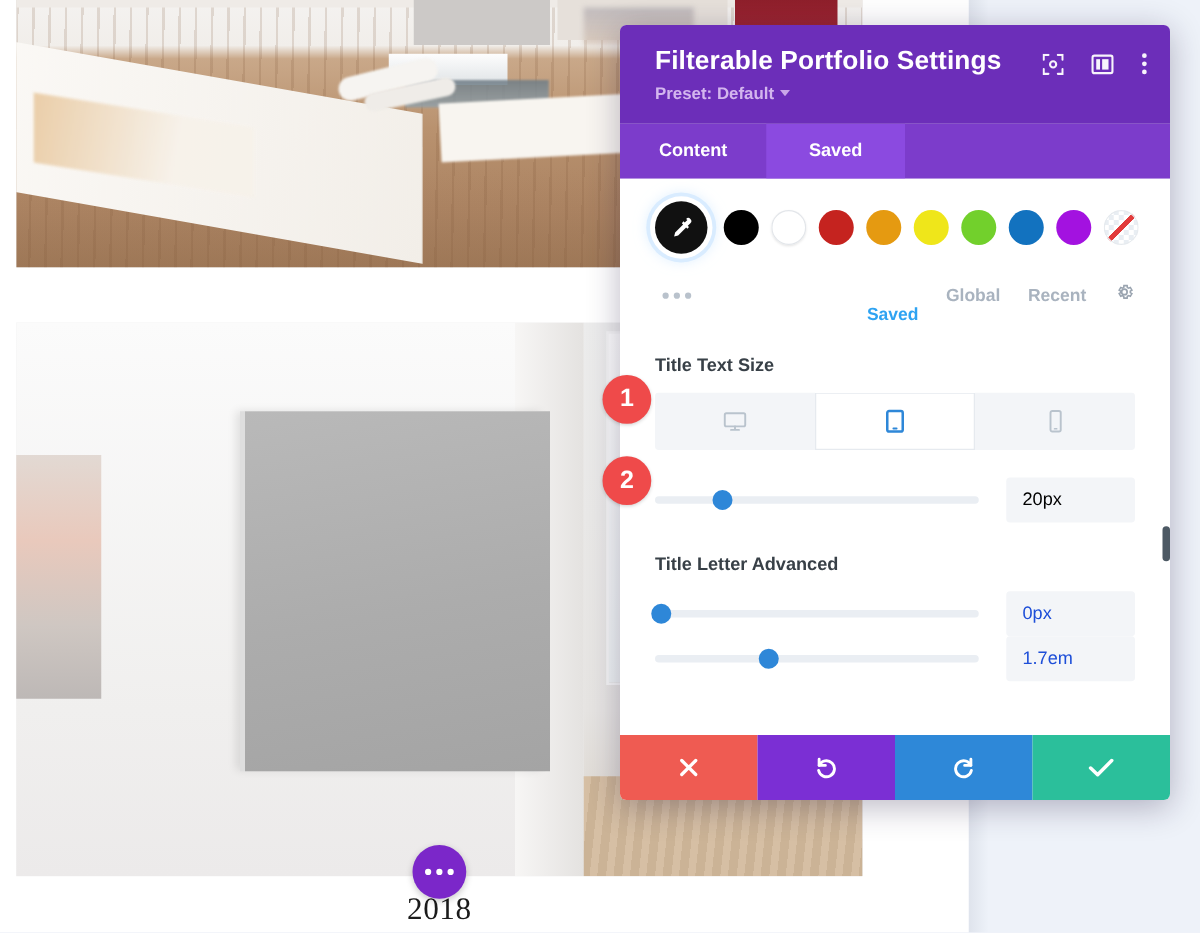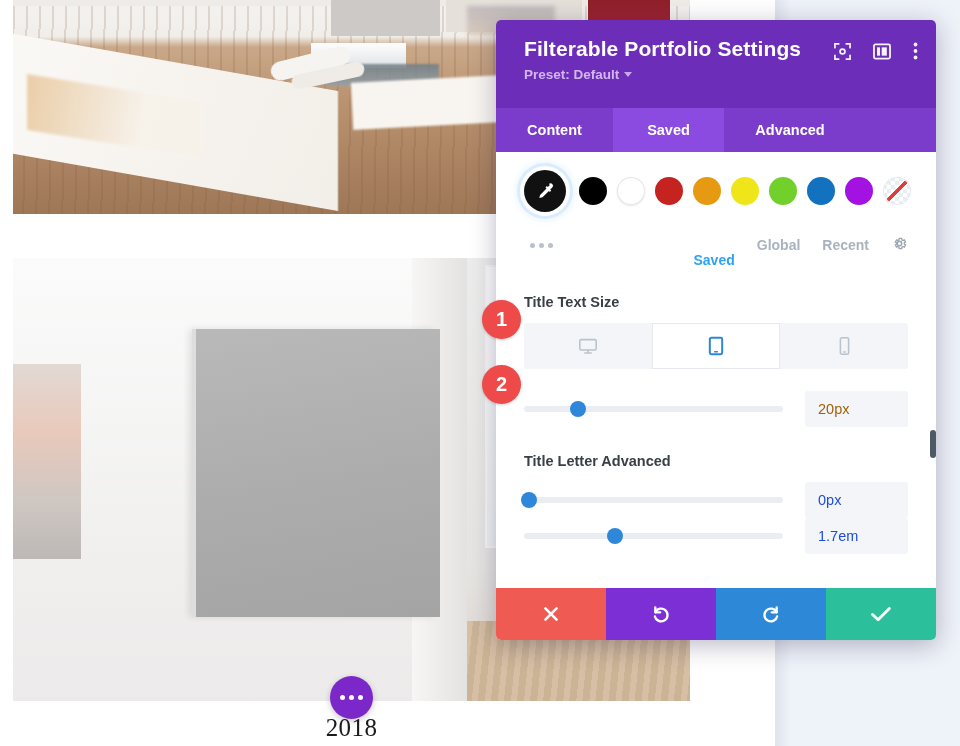--- a/index.html
+++ b/index.html
@@ -105,21 +105,21 @@
   }
   .fab i { width: 5px; height: 5px; border-radius: 50%; background: #fff; display: block; }
 
   
   .modal {
     position: absolute; left: 496px; top: 20px; width: 440px; height: 620px;
     background: #fff; border-radius: 5px; overflow: hidden;
     box-shadow: 0 5px 26px rgba(30,20,60,.30);
     display: flex; flex-direction: column;
   }
-  .m-header { background: #6c2eb9; padding: 17px 22px 25px 28px; position: relative; }
+  .m-header { background: #6c2eb9; padding: 17px 22px 15px 28px; position: relative; }
   .m-title {
     color: #fff; font-size: 21px; font-weight: bold; letter-spacing: .1px;
   }
   .m-preset {
     margin-top: 6px; color: #d3b6ee; font-size: 13.5px; font-weight: bold;
     display: inline-flex; align-items: center; gap: 5px; cursor: pointer;
   }
   .caretd { width: 0; height: 0; border-left: 4px solid transparent;
     border-right: 4px solid transparent; border-top: 5px solid #c9a7e8; }
   .m-head-icons { position: absolute; right: 18px; top: 22px; display: flex;
@@ -176,21 +176,21 @@
   .slider-row { display: flex; align-items: center; gap: 22px; margin-top: 22px; }
   .slider { position: relative; flex: 1 1 auto; height: 16px; display: flex; align-items: center; }
   .track { position: absolute; left: 0; right: 0; height: 6px; border-radius: 3px; background: #eaeef3; }
   .knob { position: absolute; width: 16px; height: 16px; border-radius: 50%;
     background: #2e87d8; cursor: pointer; transform: translateX(-50%); }
   .valbox {
     flex: 0 0 103px; height: 36px; background: #f3f5f8; border-radius: 3px;
     display: flex; align-items: center; padding-left: 13px;
     font-size: 14.5px; color: #1d4ed8;
   }
-  .valbox.strong { color: #a16207; }
+  .valbox.strong { color: #000000; }
 
   
   .m-scroll { position: absolute; right: 0; top: 0; width: 6px; height: 100%; }
   .m-thumb { position: absolute; right: 0; top: 278px; width: 6px; height: 28px;
     background: #4d5964; border-radius: 3px; cursor: pointer; }
 
   .m-footer { display: flex; height: 52px; flex: 0 0 52px; }
   .fbtn { flex: 1 1 0; display: flex; align-items: center; justify-content: center; cursor: pointer; }
   .fbtn.close { background: #ef5b52; }
   .fbtn.undo { background: #7b2fd4; }
@@ -283,21 +283,20 @@
             <circle cx="2.5" cy="9" r="1.9" fill="#fff"></circle>
             <circle cx="2.5" cy="15.5" r="1.9" fill="#fff"></circle>
           </svg>
         </span>
       </div>
     </div>
 
     <div class="m-tabs">
       <div class="m-tab t1">Content</div>
       <div class="m-tab t2 active">Saved</div>
-      <div class="m-tab t3">Advanced</div>
     </div>
 
     <div class="m-body">
 
       <div class="sw-row">
         <div class="eyedrop">
           <svg width="20" height="20" viewBox="0 0 20 20" fill="none">
             <path d="M13.9 3.1a2.4 2.4 0 0 1 3.4 3.4l-2.1 2.1 1 1-1.3 1.3-1-1-6.4 6.4-3.2.8.8-3.2 6.4-6.4-1-1L11.8 5l1 1 2.1-2.1z" fill="#fff"></path>
           </svg>
         </div>

